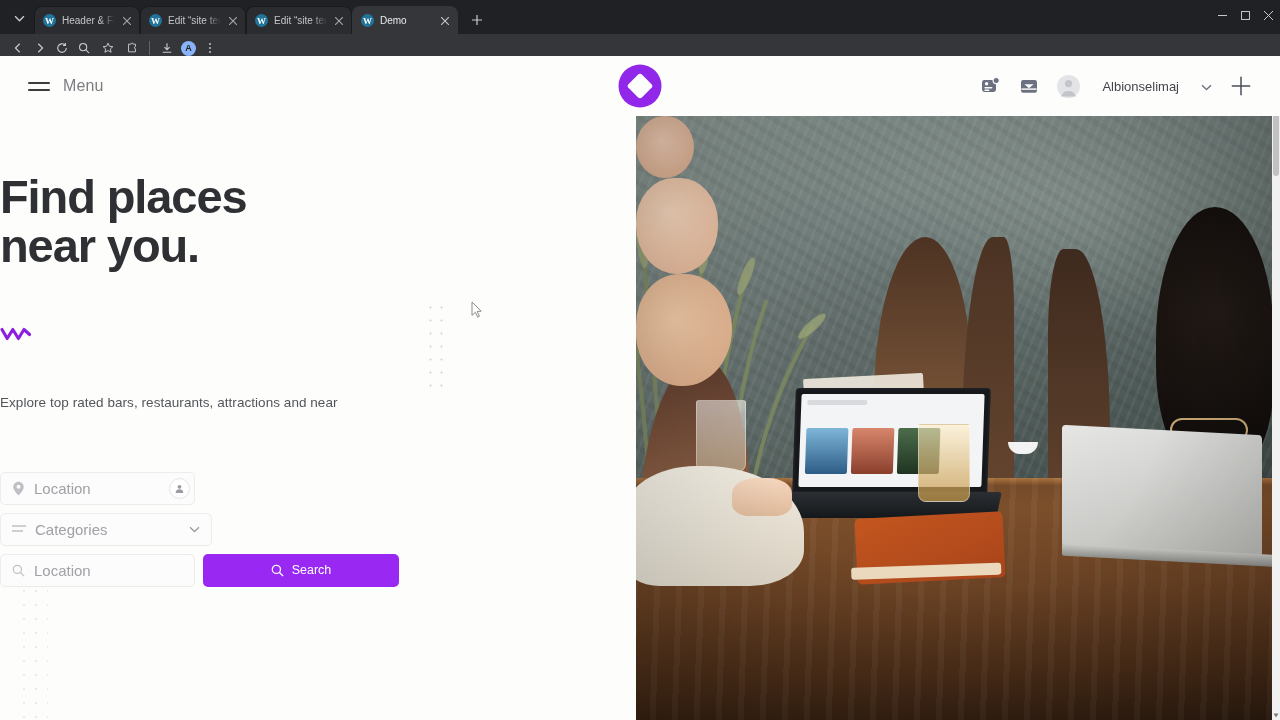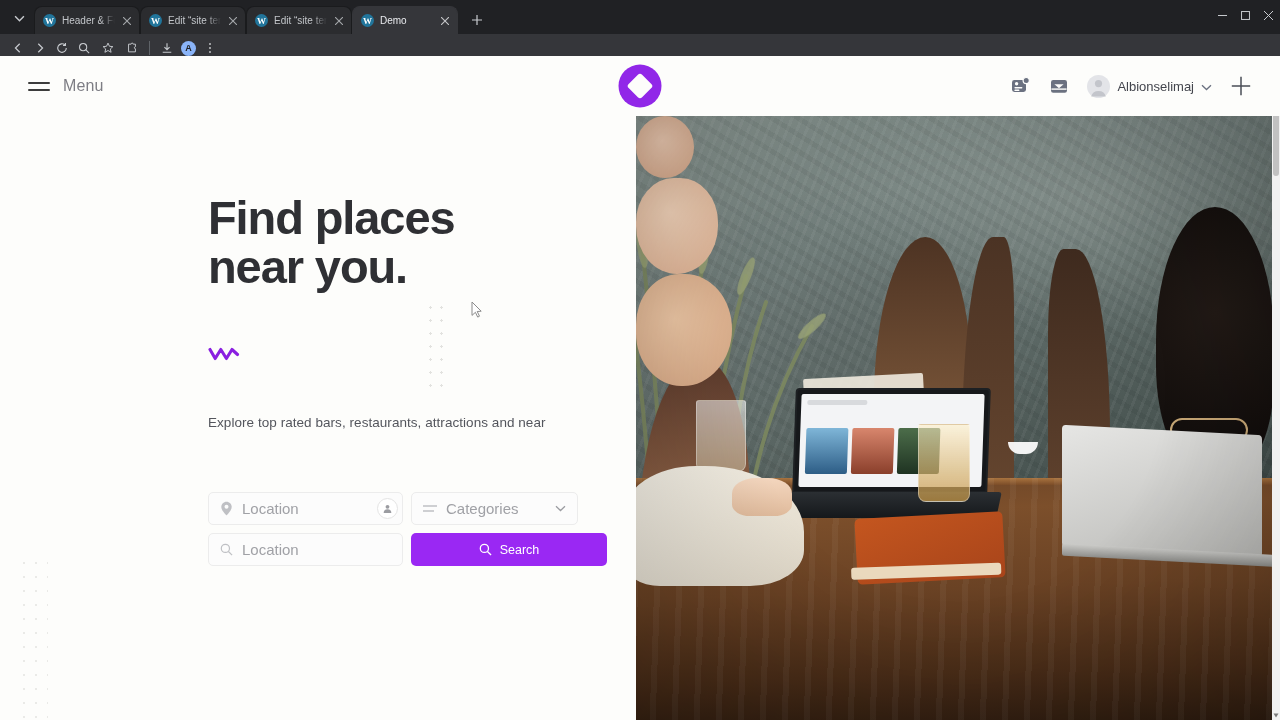--- a/index.html
+++ b/index.html
@@ -105,32 +105,31 @@
   }
   .brand-logo .diamond {
     width:19px; height:19px; background:#fdfdfb; transform: rotate(45deg); border-radius:3px;
   }
 
   .header-right {
     margin-left:auto; display:flex; align-items:center; gap:18px;
   }
   .hdr-icon { color:#6b7180; display:flex; align-items:center; position:relative; cursor:pointer; }
   .hdr-icon svg { display:block; }
-  .user-chip { display:flex; align-items:center; gap:7px; cursor:pointer; }
+  .user-chip { display:flex; align-items:center; gap:22px; cursor:pointer; }
   .user-avatar-wrap { position:relative; width:23px; height:23px; display:flex; align-items:center; justify-content:center;}
   .user-name { font-size:13px; color:#43454d; }
   .chev { color:#6b7180; }
   .plus-btn { color:#4a4d57; display:flex; align-items:center; cursor:pointer; }
 
   
   .hero { display:flex; height: 604px; position:relative; }
   .hero-left {
     width: 636px; position:relative; background:#fdfdfb;
     display:flex; flex-direction:column; justify-content:center;
-    padding-left: 208px;
     gap: 40px;
   }
   .dots-deco {
     position:absolute; left:425px; top:185px; width:24px; height:95px;
     background-image: radial-gradient(#dfdfdc 1px, transparent 1.2px);
     background-size: 11px 13px; opacity:.9;
   }
   .dots-deco.two {
     left:18px; top:440px; width:30px; height:190px;
     background-size: 12px 14px; opacity:.65;
@@ -143,21 +142,21 @@
   .squiggle { margin: 6px 0 14px 0; height:14px; }
   .hero-sub { font-size:13.5px; color:#53555c; margin-bottom:22px; letter-spacing:.05px; }
 
   .search-form { display:flex; flex-wrap:wrap; gap:8px 8px; width:399px; }
   .field {
     height:33px; background:#fcfcfc; border:1px solid #ececec; border-radius:5px;
     display:flex; align-items:center; padding:0 11px; gap:9px;
     font-size:15px; color:#a0a1a6; position:relative;
   }
   .field.location { width:195px; padding-right:4px; }
-  .field.categories { width:167px;justify-content:center; }
+  .field.categories { width:212px;justify-content:center; }
   .field.keywords { width:195px; }
   .field .fi { color:#b6b7bb; display:flex; align-items:center; flex:0 0 auto; }
   .field .fi svg { display:block; }
   .field .ftext { flex:1 1 auto; }
   .geo-btn {
     width:21px; height:21px; border-radius:50%; border:1px solid #e4e4e4;
     display:flex; align-items:center; justify-content:center; color:#9b9ca1;
     margin-left:auto; background:#fff; cursor:pointer;
   }
   .field.categories .chev-d { color:#9b9ca1; display:flex; align-items:center; }

